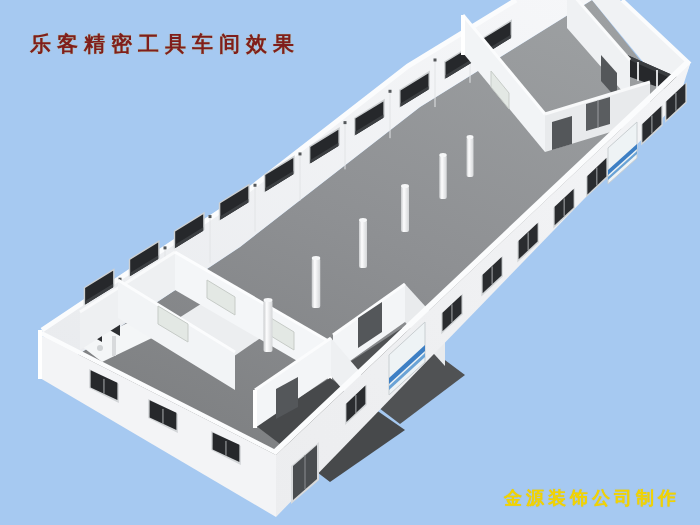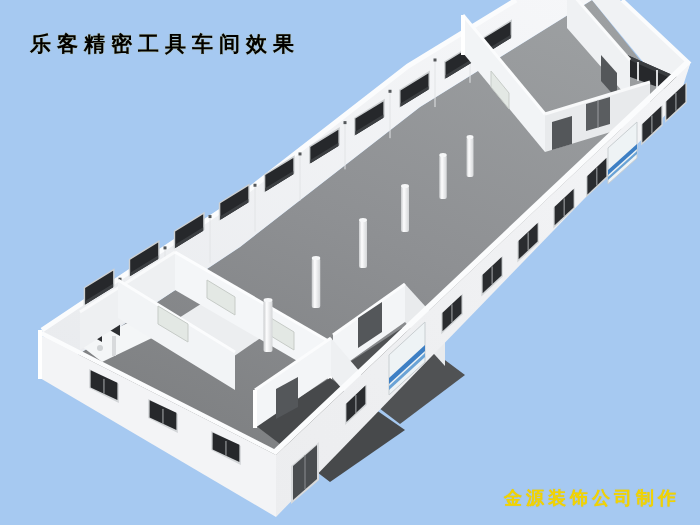--- a/index.html
+++ b/index.html
@@ -249,16 +249,16 @@
           <polygon points="149.6,400.3 176.4,412.7 176.4,429.9 149.6,417.5" fill="#26282b"></polygon>
           <line x1="162.95600000000002" y1="408.91999999999996" x2="162.95600000000002" y2="423.71999999999997" stroke="#a9acae" stroke-width="1"></line>
           <polygon points="211.2,431.1 240.8,446.1 240.8,465.1 211.2,450.1" fill="#d2d5d7"></polygon>
           <polygon points="212.6,432.4 239.4,444.8 239.4,462.0 212.6,449.6" fill="#26282b"></polygon>
           <line x1="225.96800000000002" y1="440.96" x2="225.96800000000002" y2="455.76" stroke="#a9acae" stroke-width="1"></line>
         </g>
     <rect x="38" y="330" width="4" height="49" fill="#ffffff"></rect>
   </g>
 </svg>
 
-<div id="title-text" class="cn-text" style="color: #000000;">乐客精密工具车间效果</div>
+<div id="title-text" class="cn-text" style="color: #7f1d1d;">乐客精密工具车间效果</div>
 <div id="credit-text" class="cn-text" style="color: rgb(242, 212, 0);">金源装饰公司制作</div>
 
 </div>
 
 </body></html>

